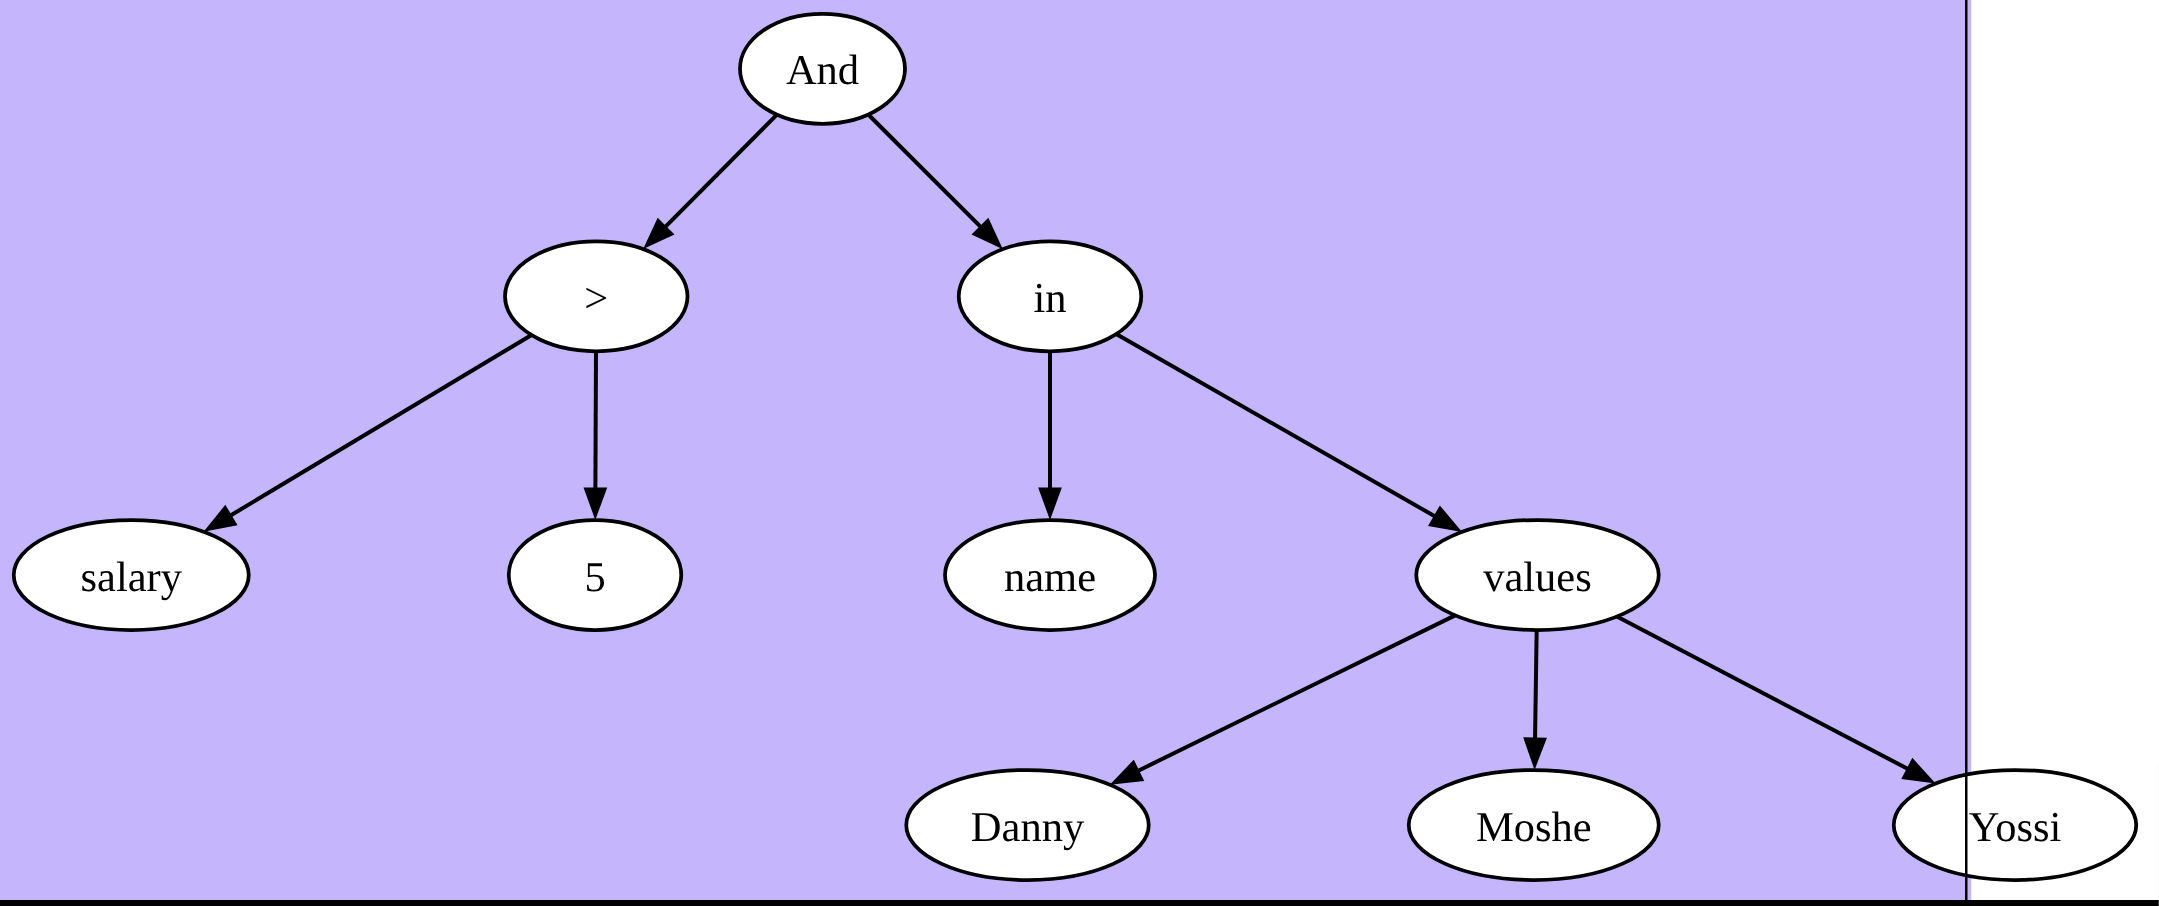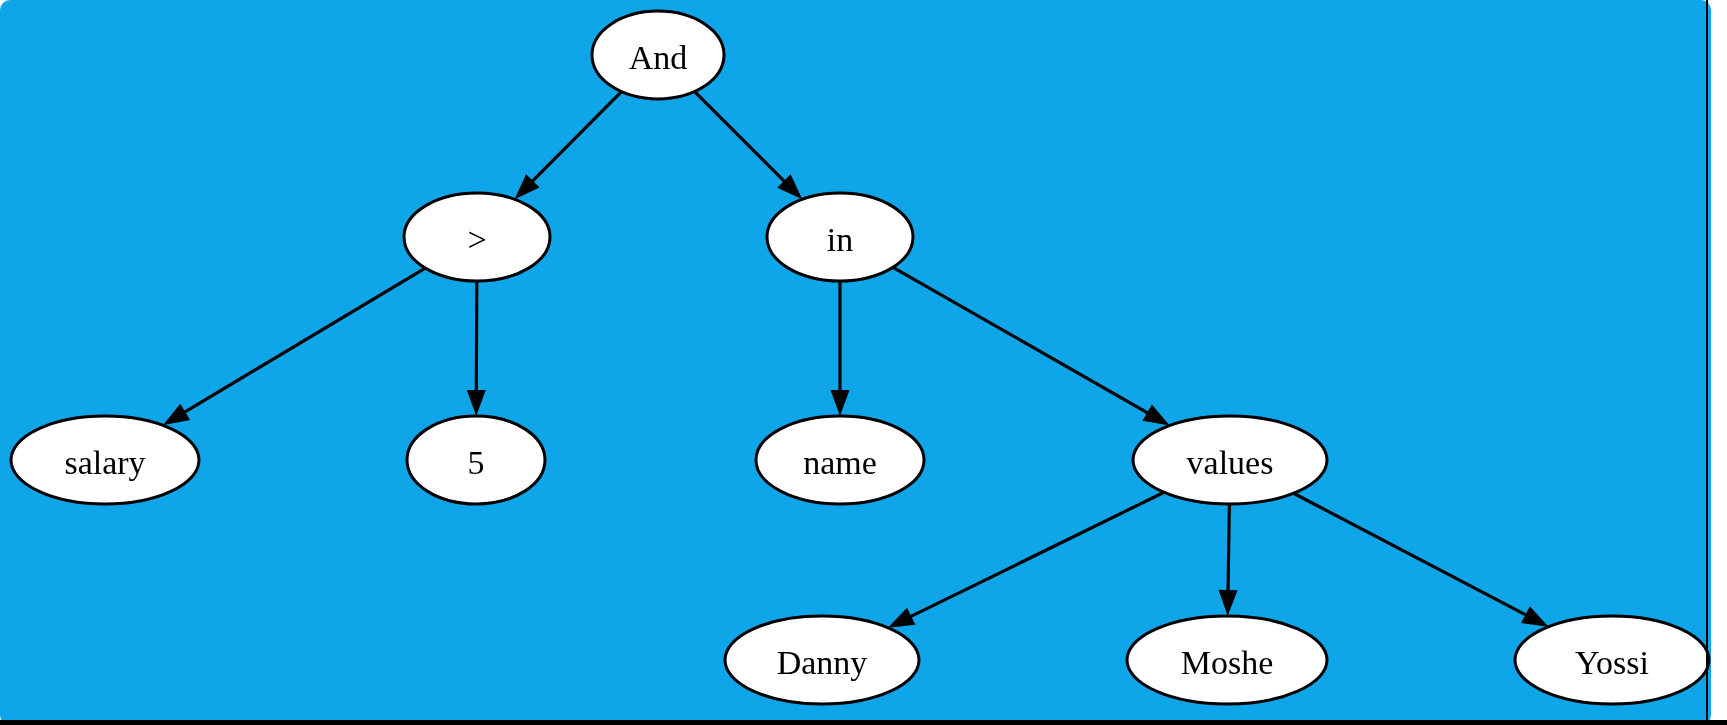--- a/index.html
+++ b/index.html
@@ -9,24 +9,23 @@
     background: #ffffff;
   }
   body {
     width: 1727px;
     height: 725px;
     font-family: "Liberation Serif", "DejaVu Serif", serif;
     overflow: hidden;
   }
   #graph-canvas {
     position: relative;
-    width: 1711px;
+    width: 1577px;
     height: 725px;
-    background: #0ea5e9;
-    border-radius: 10px;
+    background: #c4b5fd;
   }
   #graph-svg {
     position: absolute;
     top: 0;
     left: 0;
     width: 1727px;
     height: 725px;
     display: block;
   }
   .node-ellipse {

